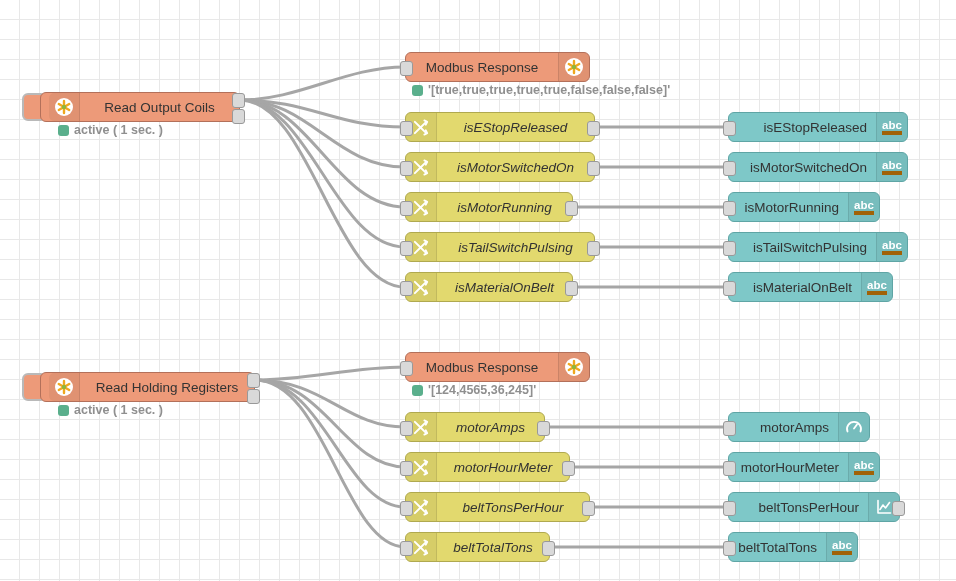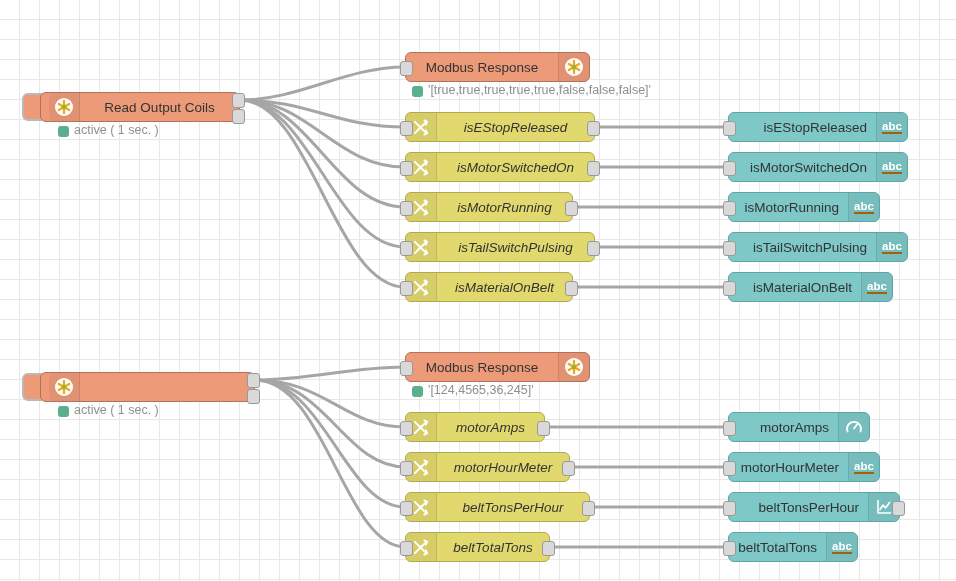--- a/index.html
+++ b/index.html
@@ -100,41 +100,42 @@
     background: #ed9a79;
     border: 2px solid #b9b9b9;
     border-radius: 6px;
     z-index: 2;
   }
 
   
   .status {
     position: absolute;
     display: flex;
-    align-items: flex-end;
+    align-items: center;
     gap: 5px;
     font-size: 12.5px;
     color: #8f8f8f;
     white-space: nowrap;
     z-index: 3;
+    font-weight: bold;
   }
   .status-dot {
     width: 11px;
     height: 11px;
     border-radius: 3px;
     background: #5aaf8c;
     flex: 0 0 11px;
   }
 
   
   .abc {
     font-size: 11.5px;
     font-weight: bold;
     color: #ffffff;
-    border-bottom: 2px solid #a16207;
+    border-bottom: 4px solid #a16207;
     line-height: 12px;
     letter-spacing: 0px;
   }
   svg.glyph { display: block; }
 </style>
 </head>
 <body>
 
 <div id="canvas">
 
@@ -335,20 +336,21 @@
       <svg class="glyph" width="20" height="20" viewBox="0 0 20 20">
         <circle cx="10" cy="10" r="9" fill="#ffffff"></circle>
         <g stroke="#f0a81e" stroke-width="2.4" stroke-linecap="round">
           <line x1="10" y1="4" x2="10" y2="16"></line>
           <line x1="4.8" y1="7" x2="15.2" y2="13"></line>
           <line x1="15.2" y1="7" x2="4.8" y2="13"></line>
         </g>
         <circle cx="10" cy="10" r="2.2" fill="#8fb63c"></circle>
       </svg>
     </div>
+    <div class="node-label label-left">Read Holding Registers</div>
     <div class="port" style="right:-6px; top:0px;"></div>
     <div class="port" style="right:-6px; top:16px;"></div>
   </div>
   <div class="status" style="left:58px; top:403px;">
     <span class="status-dot"></span>
     <span>active ( 1 sec. )</span>
   </div>
 
   <div class="node node-response" style="left:405px; top:352px; width:185px;">
     <div class="node-label label-left">Modbus Response</div>

